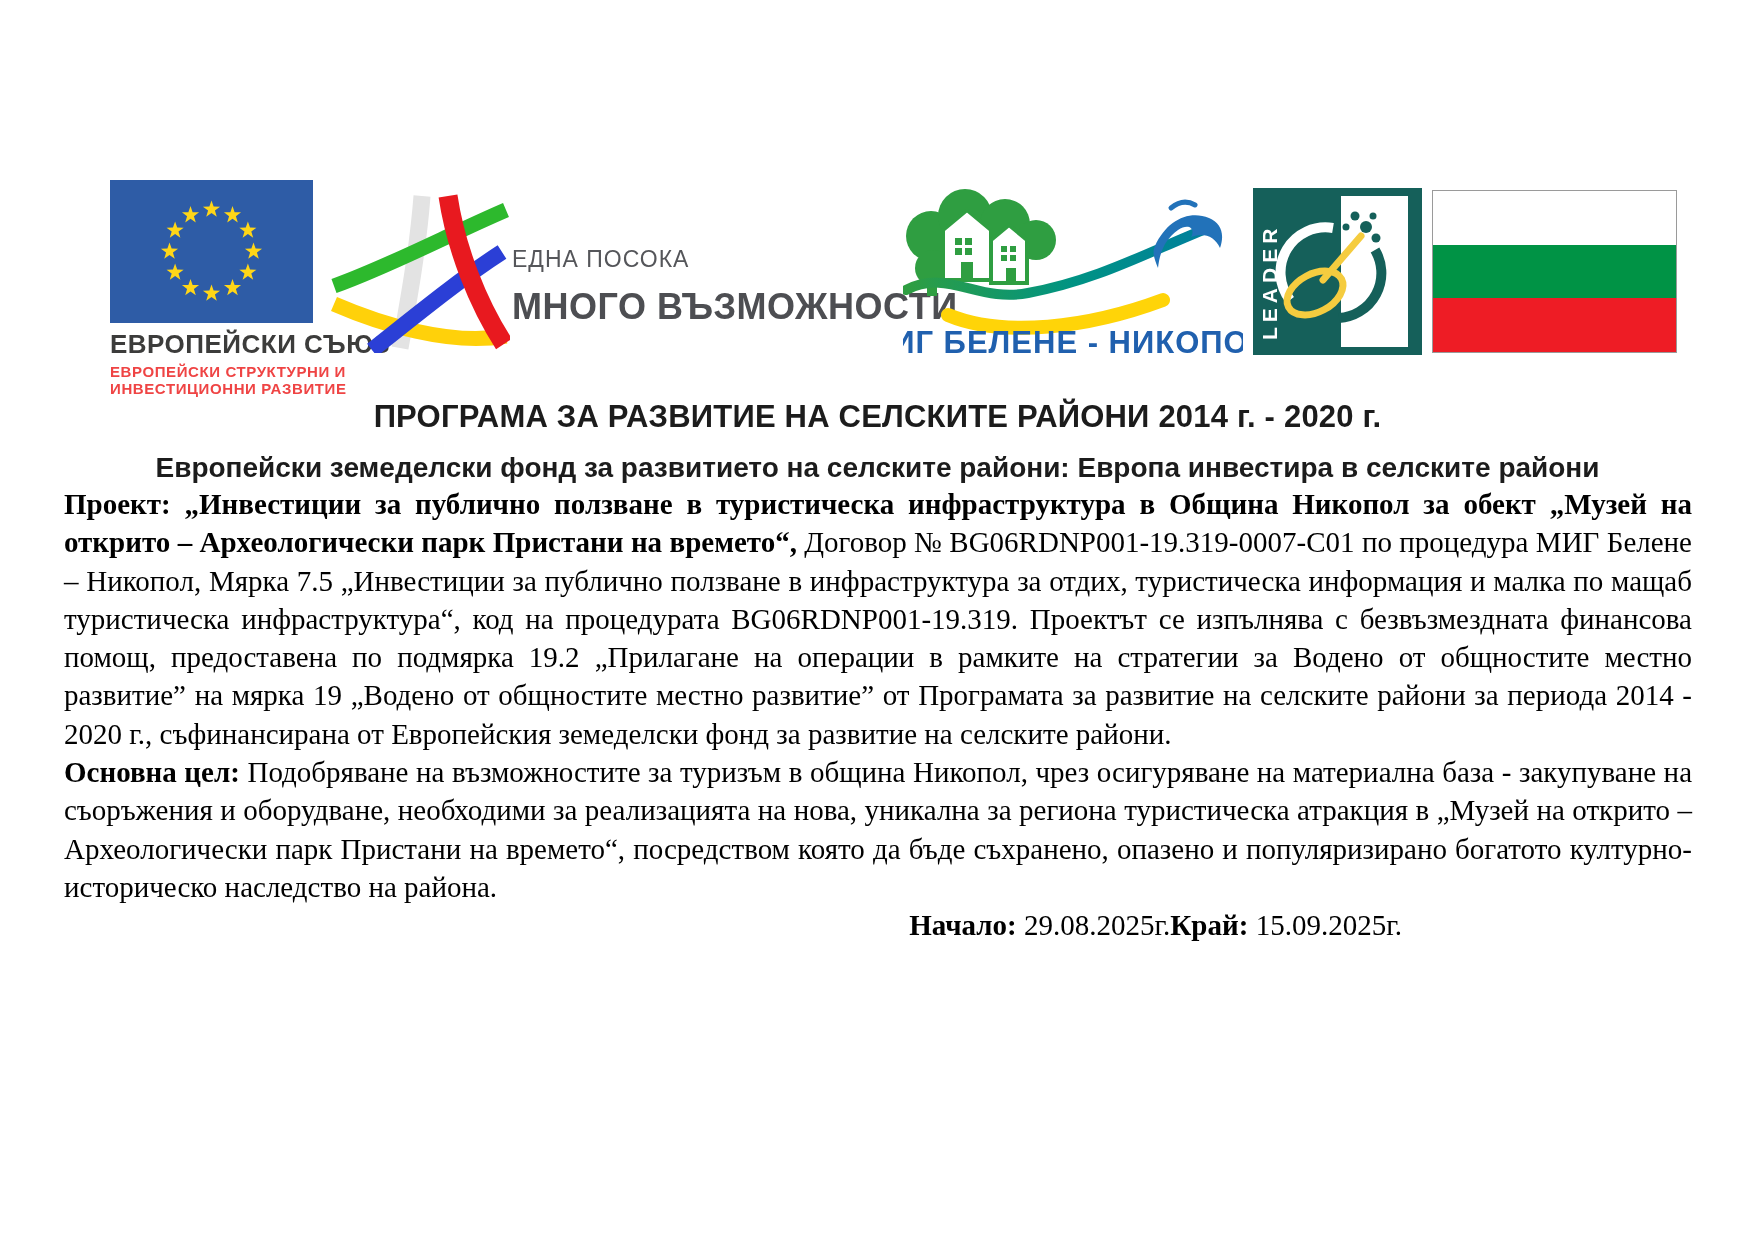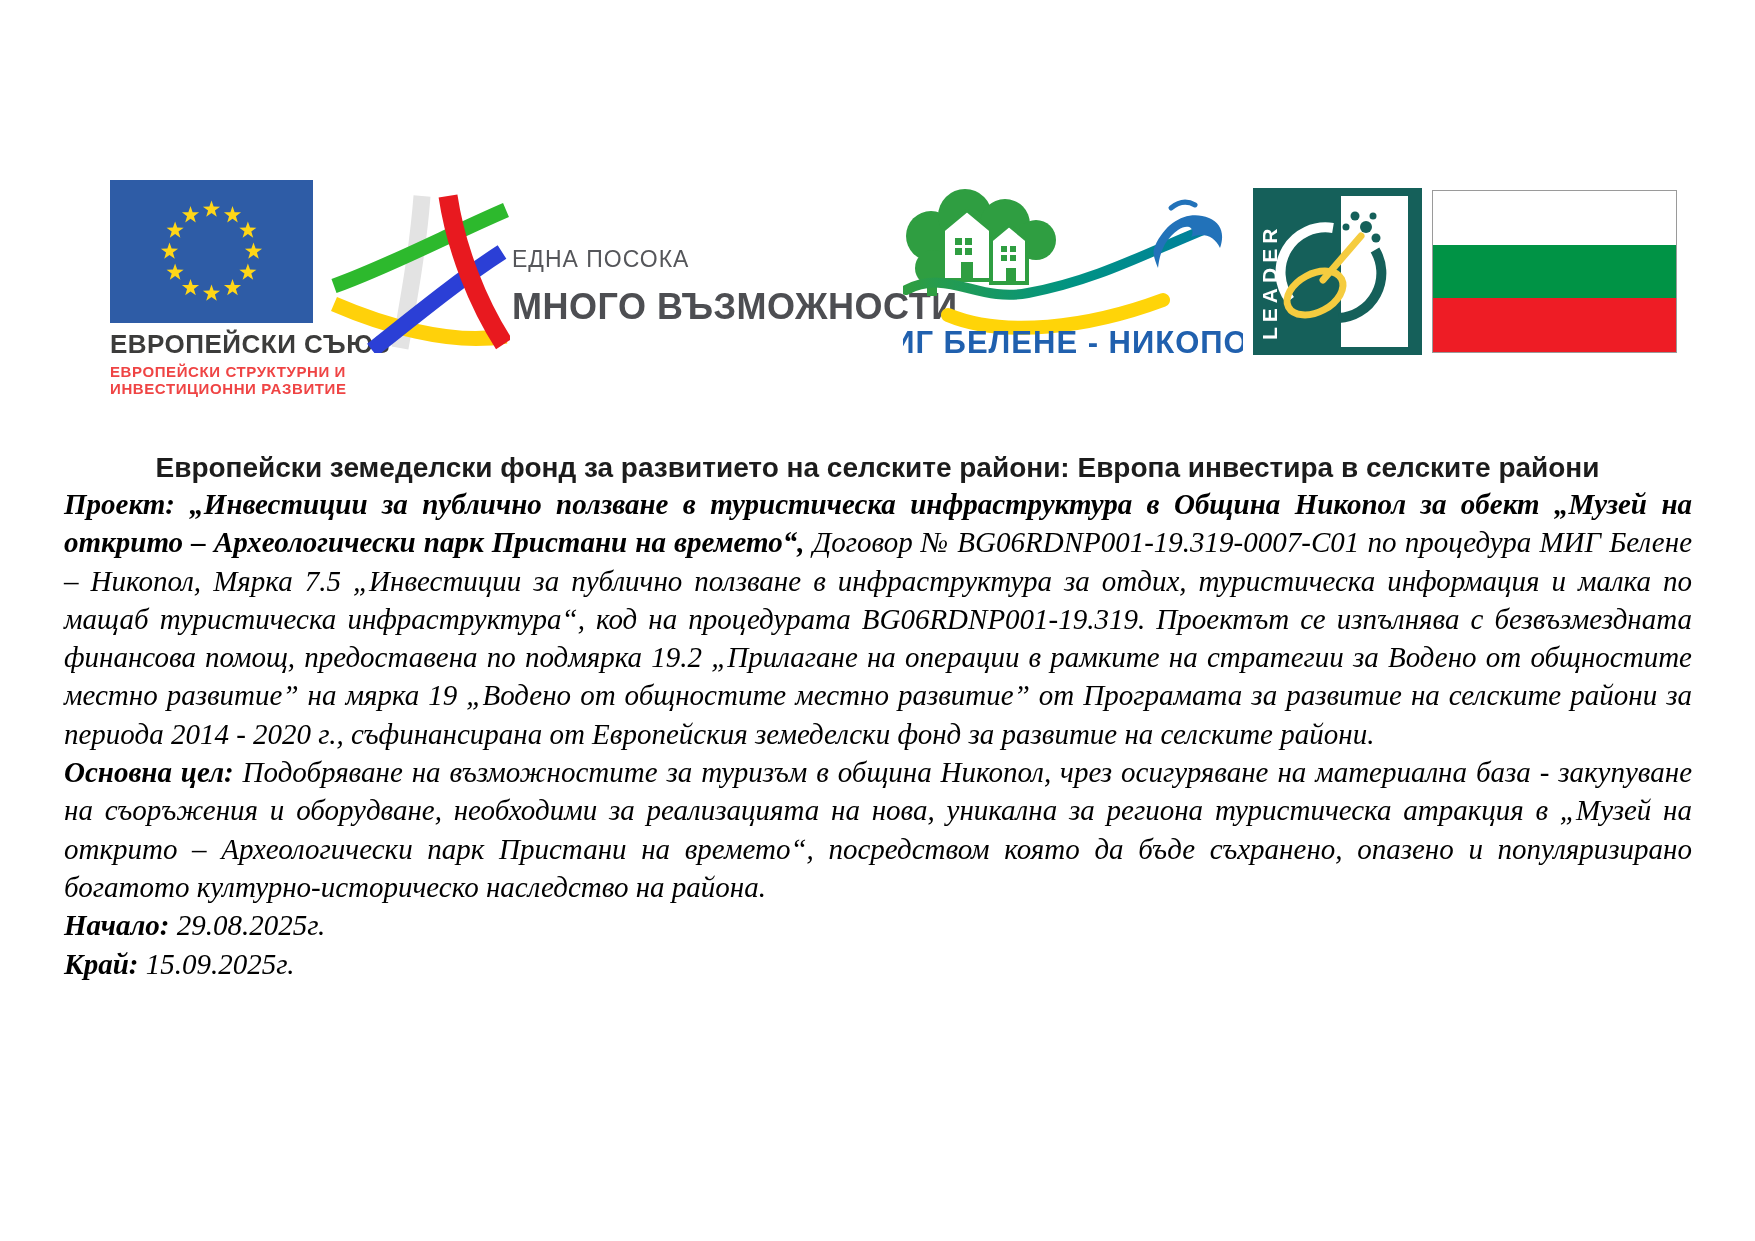--- a/index.html
+++ b/index.html
@@ -32,23 +32,23 @@
   
   .doc-title{position:absolute;left:0;top:399px;width:1755px;text-align:center;
              font-family:"Liberation Sans",sans-serif;font-weight:bold;font-size:31px;
              color:#1c1c1c;letter-spacing:.2px;}
   .doc-subtitle{position:absolute;left:0;top:452px;width:1755px;text-align:center;
                 font-family:"Liberation Sans",sans-serif;font-weight:bold;font-size:28px;
                 color:#1c1c1c;}
 
   
   .body-text{position:absolute;left:64px;top:485px;width:1628px;
-             font-size:29px;line-height:38.3px;text-align:justify;font-style:italic;}
+             font-size:29px;line-height:38.3px;text-align:justify;}
   .body-text p{margin:0;}
-  .dates-row{display:flex;justify-content:space-between;text-align:left;flex-direction:column;}
+  .dates-row{display:flex;justify-content:flex-end;text-align:left;}
   .dates-row .end{margin-right:290px;}
   b{font-weight:bold;}
 </style>
 </head>
 <body>
 
 <div class="page">
 
   <div class="logo-band">
 
@@ -147,20 +147,21 @@
       <text transform="translate(24 152) rotate(-90)" font-family="Liberation Sans, sans-serif" font-size="21" font-weight="bold" fill="#ffffff" letter-spacing="5">LEADER</text>
     </svg>
 
     <div class="bgflag">
       <div style="background:#ffffff;"></div>
       <div style="background:#009345;"></div>
       <div style="background:#ee1c25;"></div>
     </div>
   </div>
 
+  <div class="doc-title">ПРОГРАМА ЗА РАЗВИТИЕ НА СЕЛСКИТЕ РАЙОНИ 2014 г. - 2020 г.</div>
   <div class="doc-subtitle">Европейски земеделски фонд за развитието на селските райони: Европа инвестира в селските райони</div>
 
   <div class="body-text">
     <p><b>Проект: „Инвестиции за публично ползване в туристическа инфраструктура в Община Никопол за обект „Музей на открито – Археологически парк Пристани на времето“, </b><span>Договор № BG06RDNP001-19.319-0007-С01 по процедура МИГ Белене – Никопол, Мярка 7.5 „Инвестиции за публично ползване в инфраструктура за отдих, туристическа информация и малка по мащаб туристическа инфраструктура“, код на процедурата BG06RDNP001-19.319. Проектът се изпълнява с безвъзмездната финансова помощ, предоставена по подмярка 19.2 „Прилагане на операции в рамките на стратегии за Водено от общностите местно развитие” на мярка 19 „Водено от общностите местно развитие” от Програмата за развитие на селските райони за периода 2014 - 2020 г., съфинансирана от Европейския земеделски фонд за развитие на селските райони.</span></p>
     <p><b>Основна цел: </b><span>Подобряване на възможностите за туризъм в община Никопол, чрез осигуряване на материална база - закупуване на съоръжения и оборудване, необходими за реализацията на нова, уникална за региона туристическа атракция в „Музей на открито – Археологически парк Пристани на времето“, посредством която да бъде съхранено, опазено и популяризирано богатото културно-историческо наследство на района.</span></p>
     <div class="dates-row">
       <span class="start"><b>Начало:</b> <span>29.08.2025г.</span></span>
       <span class="end"><b>Край:</b> <span>15.09.2025г.</span></span>
     </div>
   </div>

